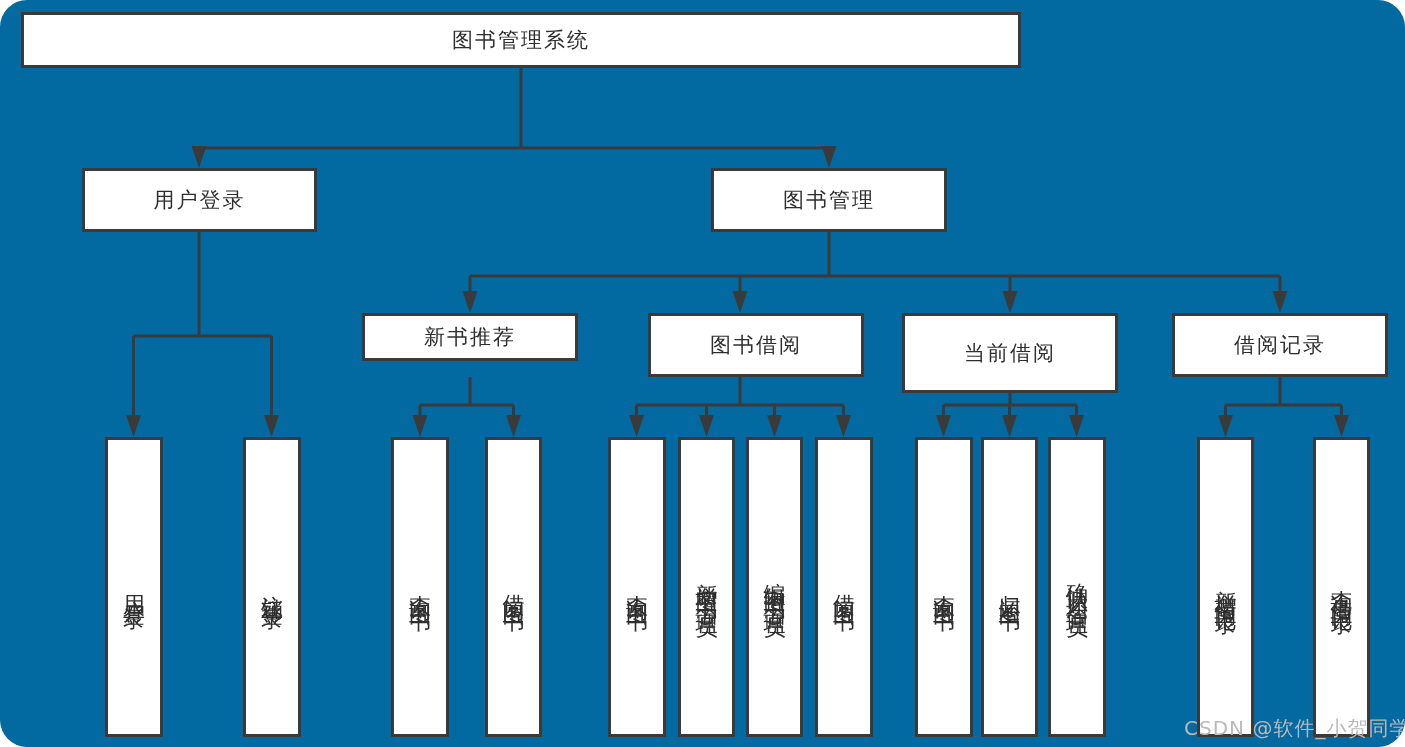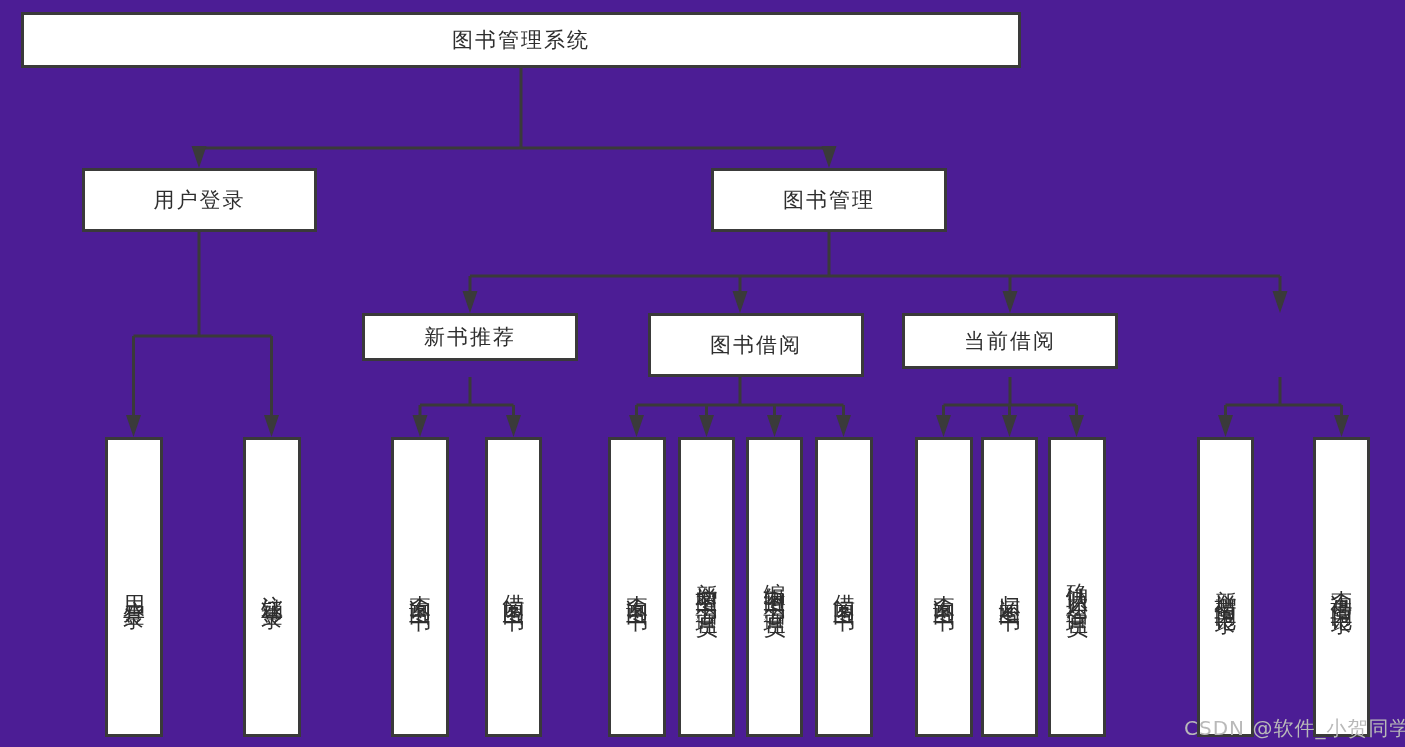--- a/index.html
+++ b/index.html
@@ -1,34 +1,35 @@
 <!DOCTYPE html>
 <html><head>
 <meta charset="utf-8">
 <style>
   html,body{margin:0;padding:0;background:#ffffff;}
   #stage{
-    position:relative;width:1405px;height:747px;background:#4c1d95;overflow:hidden;
+    position:relative;width:1405px;height:747px;background:#0369a1;overflow:hidden;
     font-family:"DejaVu Sans","Liberation Sans",sans-serif;
+    border-radius:27px;
   }
   #wires{position:absolute;left:0;top:0;z-index:0;}
   .node{
     position:absolute;box-sizing:border-box;background:#ffffff;
     border:3px solid #3a3a3a;color:#2e2e2e;z-index:1;
     display:flex;align-items:center;justify-content:center;text-align:center;
   }
   .h{font-size:21px;letter-spacing:2px;white-space:nowrap;}
   .v{writing-mode:vertical-rl;font-size:22px;letter-spacing:5px;line-height:1;}
   
   .p-root{left:21px;top:12px;width:1000px;height:56px;}
   .p-login{left:82px;top:168px;width:235px;height:64px;}
   .p-mgmt{left:711px;top:168px;width:236px;height:64px;text-align:center;}
   .p-m1{left:362px;top:313px;width:216px;height:48px;}
   .p-m2{left:648px;top:313px;width:216px;height:64px;}
-  .p-m3{left:902px;top:313px;width:216px;height:56px;}
+  .p-m3{left:902px;top:313px;width:216px;height:80px;}
   .p-m4{left:1172px;top:313px;width:216px;height:64px;}
   .p-b1{left:105px;top:437px;width:58px;height:300px;}
   .p-b2{left:243px;top:437px;width:58px;height:300px;}
   .p-b3{left:391px;top:437px;width:58px;height:300px;}
   .p-b4{left:485px;top:437px;width:57px;height:300px;}
   .p-b5{left:608px;top:437px;width:58px;height:300px;}
   .p-b6{left:678px;top:437px;width:57px;height:300px;}
   .p-b7{left:746px;top:437px;width:57px;height:300px;}
   .p-b8{left:815px;top:437px;width:58px;height:300px;}
   .p-b9{left:915px;top:437px;width:58px;height:300px;}
@@ -76,20 +77,21 @@
   </svg>
 
   <div class="node h p-root">图书管理系统</div>
 
   <div class="node h p-login">用户登录</div>
   <div class="node h p-mgmt">图书管理</div>
 
   <div class="node h p-m1">新书推荐</div>
   <div class="node h p-m2">图书借阅</div>
   <div class="node h p-m3">当前借阅</div>
+  <div class="node h p-m4">借阅记录</div>
 
   <div class="node v p-b1">用户登录</div>
   <div class="node v p-b2">注销登录</div>
 
   <div class="node v p-b3">查询图书</div>
   <div class="node v p-b4">借阅图书</div>
 
   <div class="node v p-b5">查询图书</div>
   <div class="node v p-b6">新增图书（管理员）</div>
   <div class="node v p-b7">编辑图书（管理员）</div>

